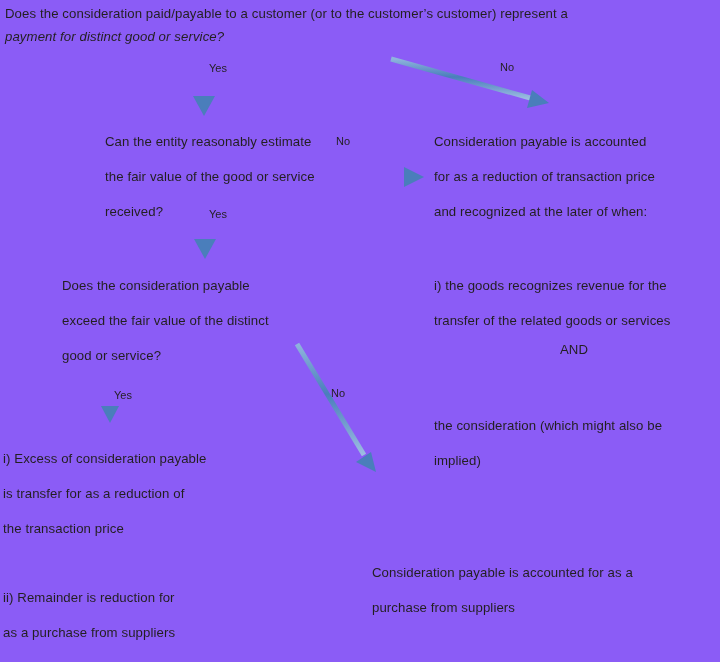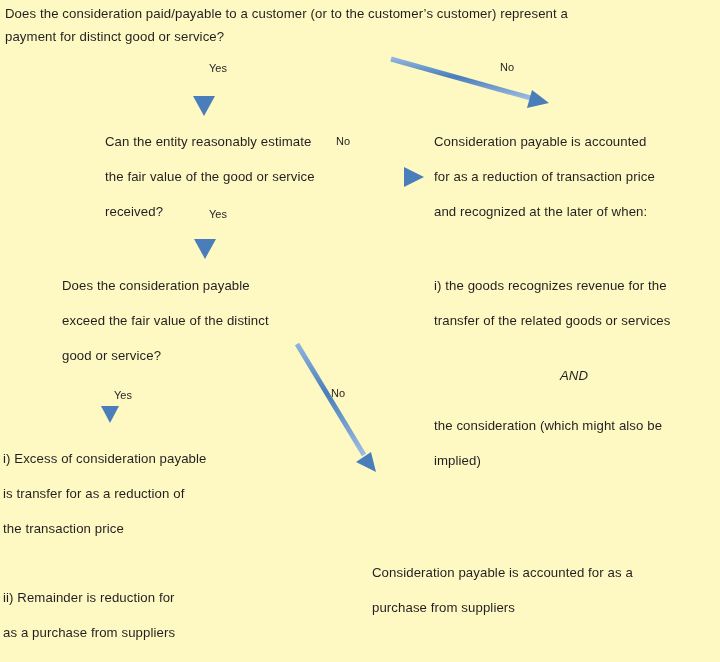--- a/index.html
+++ b/index.html
@@ -7,21 +7,21 @@
     padding: 0;
     background: #ffffff;
   }
   body {
     font-family: "Liberation Sans", sans-serif;
   }
   #flowchart {
     position: relative;
     width: 720px;
     height: 662px;
-    background: #fef9c3;
+    background: #8b5cf6;
     overflow: hidden;
     color: #231f20;
   }
   .txt {
     position: absolute;
     font-size: 13.2px;
     line-height: 35px;
     color: #231f20;
     white-space: pre-wrap;
     letter-spacing: 0.1px;
@@ -30,20 +30,21 @@
     left: 5px;
     top: 2px;
     width: 710px;
     line-height: 23px;
     text-align: justify;
     text-justify: inter-word;
   }
   .question-title > span.lastline {
     display: block;
     text-align: left;
+    font-style: italic;
   }
   .block-left {
     left: 62px;
     width: 300px;
   }
   .block-right {
     left: 434px;
     width: 290px;
   }
   .block-farleft {
@@ -130,21 +131,21 @@
   <div class="label" style="left:331px; top:385px;">No</div>
 
   <div class="txt block-left" style="top:124px;margin-left:43px;"><span>Can the entity reasonably estimate</span><br><span>the fair value of the good or service</span><br><span>received?</span></div>
 
   <div class="txt block-left" style="top:268px;"><span>Does the consideration payable</span><br><span>exceed the fair value of the distinct</span><br><span>good or service?</span></div>
 
   <div class="txt block-right" style="top:124px;"><span>Consideration payable is accounted</span><br><span>for as a reduction of transaction price</span><br><span>and recognized at the later of when:</span></div>
 
   <div class="txt block-right" style="top:268px;"><span>i) the goods recognizes revenue for the</span><br><span>transfer of the related goods or services</span></div>
 
-  <div class="txt and-line" style="top:358px;font-style:italic;">AND</div>
+  <div class="txt and-line" style="top:332px;">AND</div>
 
   <div class="txt block-right" style="top:373px;"><br><span>the consideration (which might also be</span><br><span>implied)</span></div>
 
   <div class="txt block-farleft" style="top:441px;"><span>i) Excess of consideration payable</span><br><span>is transfer for as a reduction of</span><br><span>the transaction price</span></div>
 
   <div class="txt block-farleft" style="top:580px;"><span>ii) Remainder is reduction for</span><br><span>as a purchase from suppliers</span></div>
 
   <div class="txt" style="left:372px; top:555px; width:330px;"><span>Consideration payable is accounted for as a</span><br><span>purchase from suppliers</span></div>
 
 </div>

